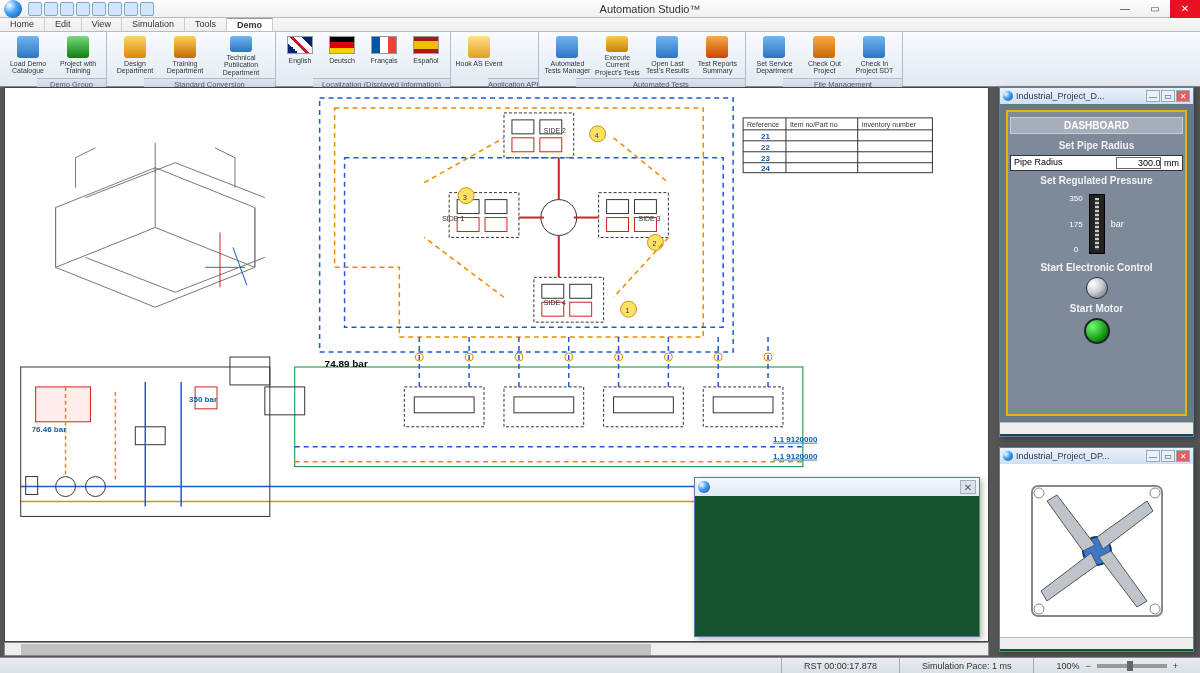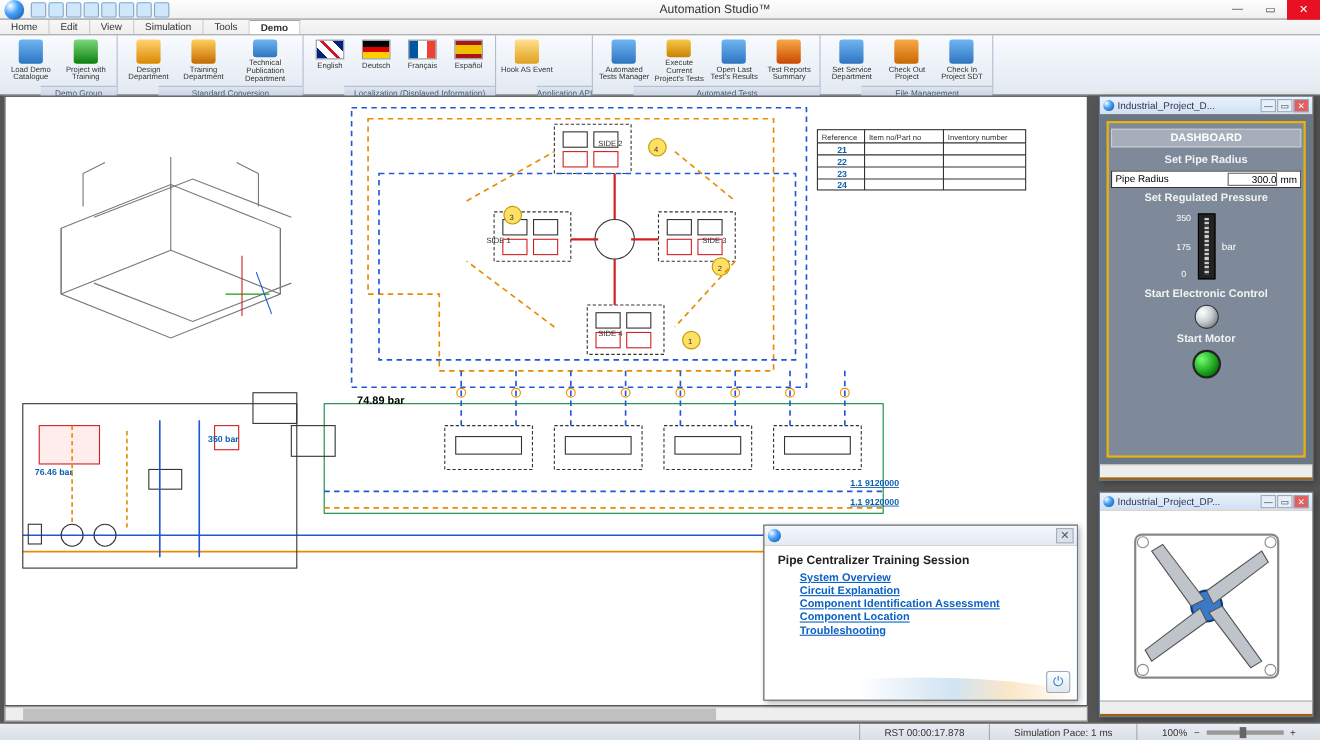--- a/index.html
+++ b/index.html
@@ -35,21 +35,21 @@
 .flag.es { background: linear-gradient(#aa151b 25%,#f1bf00 25%,#f1bf00 75%,#aa151b 75%); }
 
 
 .workspace { position: absolute; top: 87px; left: 0; right: 0; bottom: 16px; background: #555; }
 .canvas { position: absolute; left: 4px; top: 0; width: 985px; height: 555px; background: #fff; border: 1px solid #444; overflow: hidden; }
 .canvas svg { width: 100%; height: 100%; }
 .scrollbar-h { position: absolute; left: 4px; top: 555px; width: 985px; height: 14px; background: #eee; border: 1px solid #888; }
 .scrollbar-h .thumb { position: absolute; left: 16px; top: 1px; width: 630px; height: 11px; background: #c0c0c0; }
 
 
-.panel { position: absolute; background: #a16207; border: 1px solid #5a7fa8; box-shadow: 2px 2px 6px rgba(0,0,0,.3); }
+.panel { position: absolute; background: #14532d; border: 1px solid #5a7fa8; box-shadow: 2px 2px 6px rgba(0,0,0,.3); }
 .phead { height: 16px; background: linear-gradient(#eaf2fb,#cfe0f3); display: flex; align-items: center; font-size: 9px; color: #335; padding: 0 3px; gap: 3px; }
 .phead .orb { width: 10px; height: 10px; border-radius: 50%; background: radial-gradient(circle at 30% 30%,#fff,#4aa3ff 40%,#0a4d8c); }
 .phead .pbtns { margin-left: auto; display: flex; gap: 1px;}
 .phead .pbtns span { width: 14px; height: 12px; background: #e8eff8; border: 1px solid #9ab; font-size: 8px; display: flex; align-items: center; justify-content: center; }
 .phead .pbtns span.cl { background: #e06060; color: #fff; }
 
 .dashboard { left: 999px; top: 0; width: 195px; height: 350px; }
 .dashbody { background: #6a7787; padding: 6px; height: calc(100% - 30px); }
 .dashcard { background: #7e8a9a; border: 2px solid #eab308; width: 100%; height: 100%; padding: 5px 2px; color: #fff; font-size: 10px; text-align: center; }
 .dashcard .title { background: #a5aeba; border: 1px solid #c8ccd4; padding: 2px; margin-bottom: 6px; font-weight: bold; }
@@ -453,30 +453,20 @@
       </svg>
     </div>
     <div class="sbh"></div>
   </div>
 
   <div class="panel trainwin">
     <div class="tbar">
       <span class="orb"></span>
       <span class="x">✕</span>
     </div>
-    <div class="tcontent">
-      <div class="ttitle">Pipe Centralizer Training Session</div>
-      <a>System Overview</a>
-      <a>Circuit Explanation</a>
-      <a>Component Identification Assessment</a>
-      <a>Component Location</a>
-      <a>Troubleshooting</a>
-      <div class="wave"></div>
-      <div class="pwr">⏻</div>
-    </div>
   </div>
 </div>
 
 <div class="statusbar">
   <div style="flex:1"></div>
   <div class="cell">RST 00:00:17.878</div>
   <div class="cell">Simulation Pace: 1 ms</div>
   <div class="cell">
     <span>100%</span>
     <span style="margin-left:6px">−</span>

